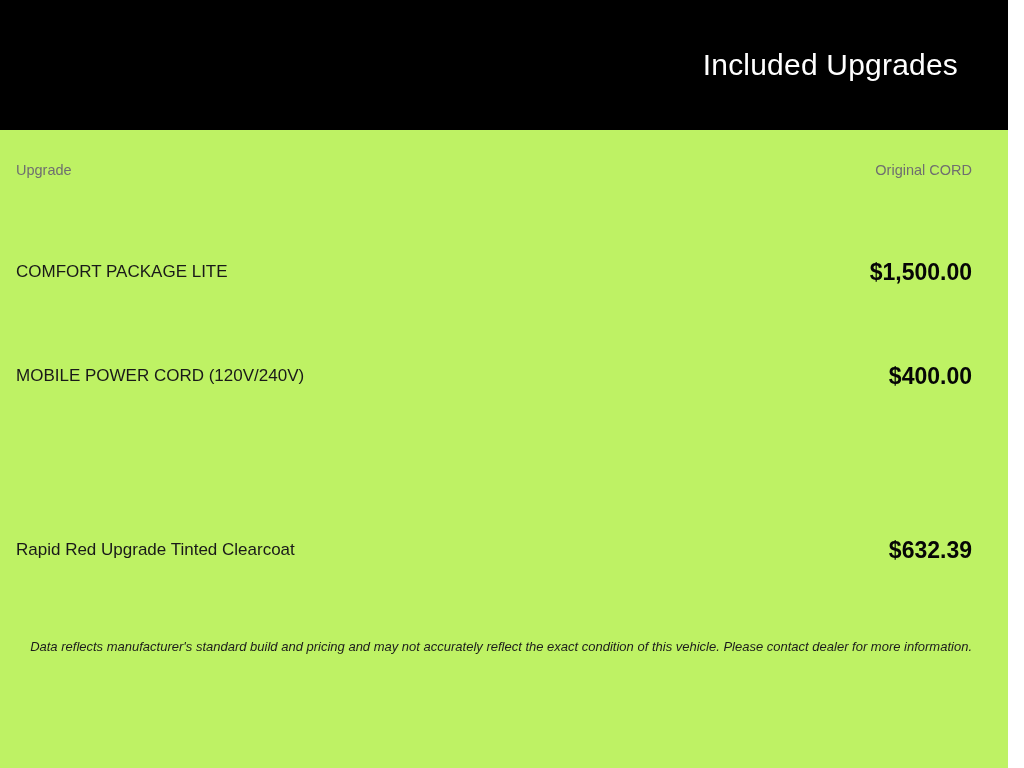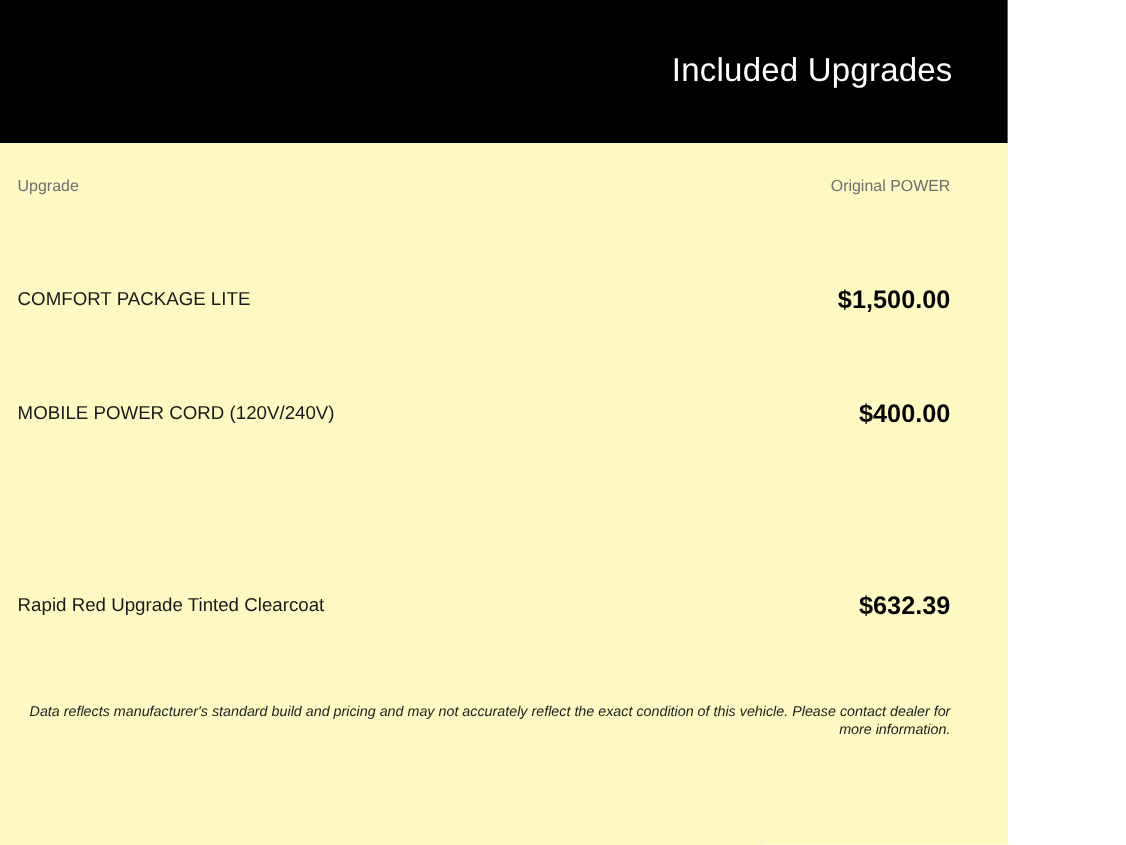--- a/index.html
+++ b/index.html
@@ -4,41 +4,41 @@
 <style>
   * { margin: 0; padding: 0; box-sizing: border-box; }
   html, body { width: 1024px; height: 768px; }
   body {
     font-family: "Liberation Sans", sans-serif;
     background: #ffffff;
     overflow: hidden;
   }
   .page {
     position: relative;
-    width: 916px;
+    width: 1008px;
     height: 768px;
-    background: #fef9c3;
+    background: #bef264;
   }
   .top-bar {
     height: 130px;
     background: #000000;
     display: flex;
     align-items: center;
     justify-content: flex-end;
     padding-right: 50px;
   }
   .top-bar .title {
     color: #ffffff;
     font-size: 30px;
     font-weight: 400;
     letter-spacing: 0.2px;
   }
   .content {
     padding-left: 16px;
-    padding-right: 52px;
+    padding-right: 36px;
   }
   .col-header-row {
     margin-top: 30px;
     display: flex;
     justify-content: space-between;
     align-items: baseline;
     line-height: 20px;
   }
   .col-header {
     font-size: 14.5px;
@@ -80,21 +80,21 @@
 <div class="page">
 
   <div class="top-bar">
     <div class="title">Included Upgrades</div>
   </div>
 
   <div class="content">
 
     <div class="col-header-row">
       <div class="col-header">Upgrade</div>
-      <div class="col-header">Original POWER</div>
+      <div class="col-header">Original CORD</div>
     </div>
 
     <div class="upgrade-row row-1">
       <div class="upgrade-name">COMFORT PACKAGE LITE</div>
       <div class="upgrade-price">$1,500.00</div>
     </div>
 
     <div class="upgrade-row row-2">
       <div class="upgrade-name">MOBILE POWER CORD (120V/240V)</div>
       <div class="upgrade-price">$400.00</div>

